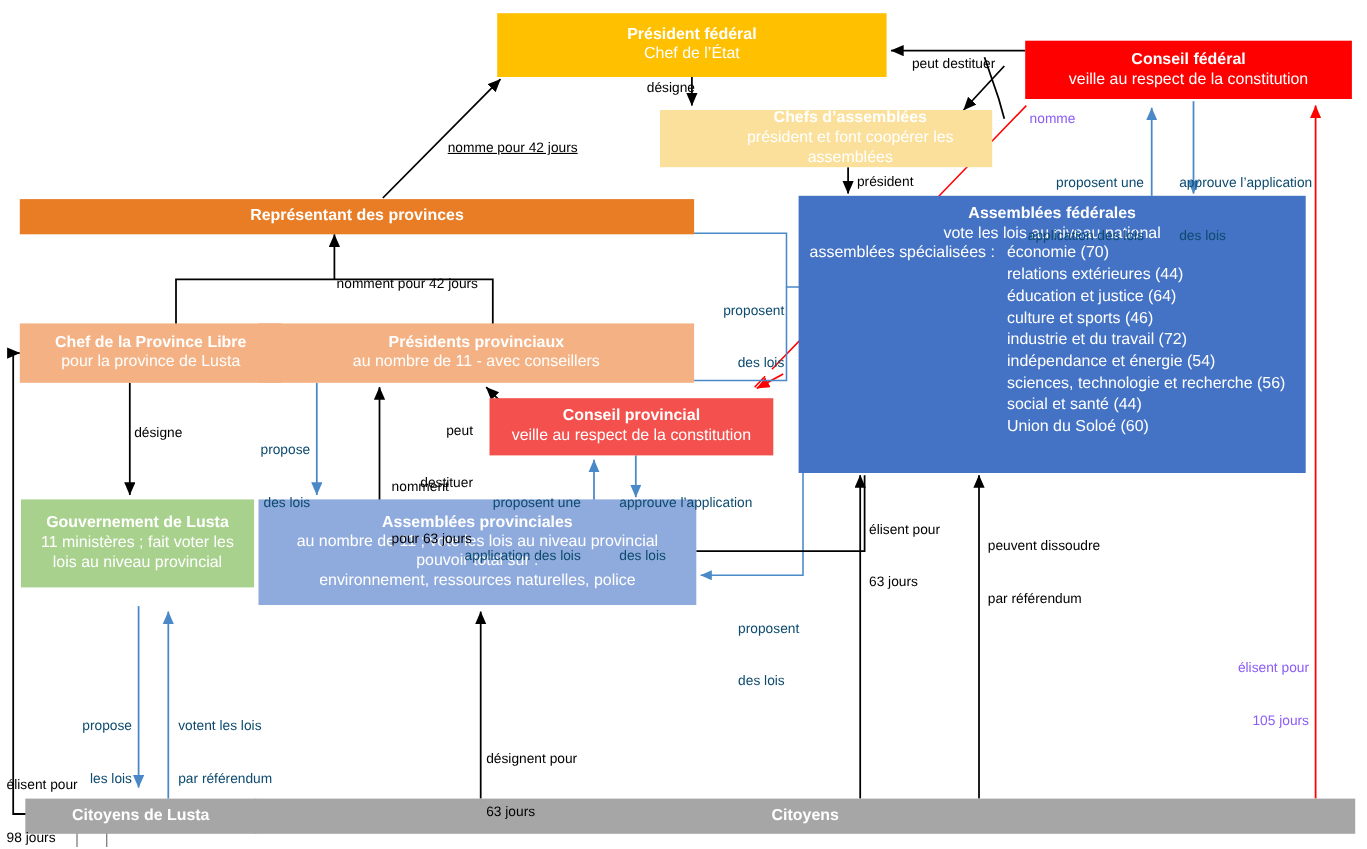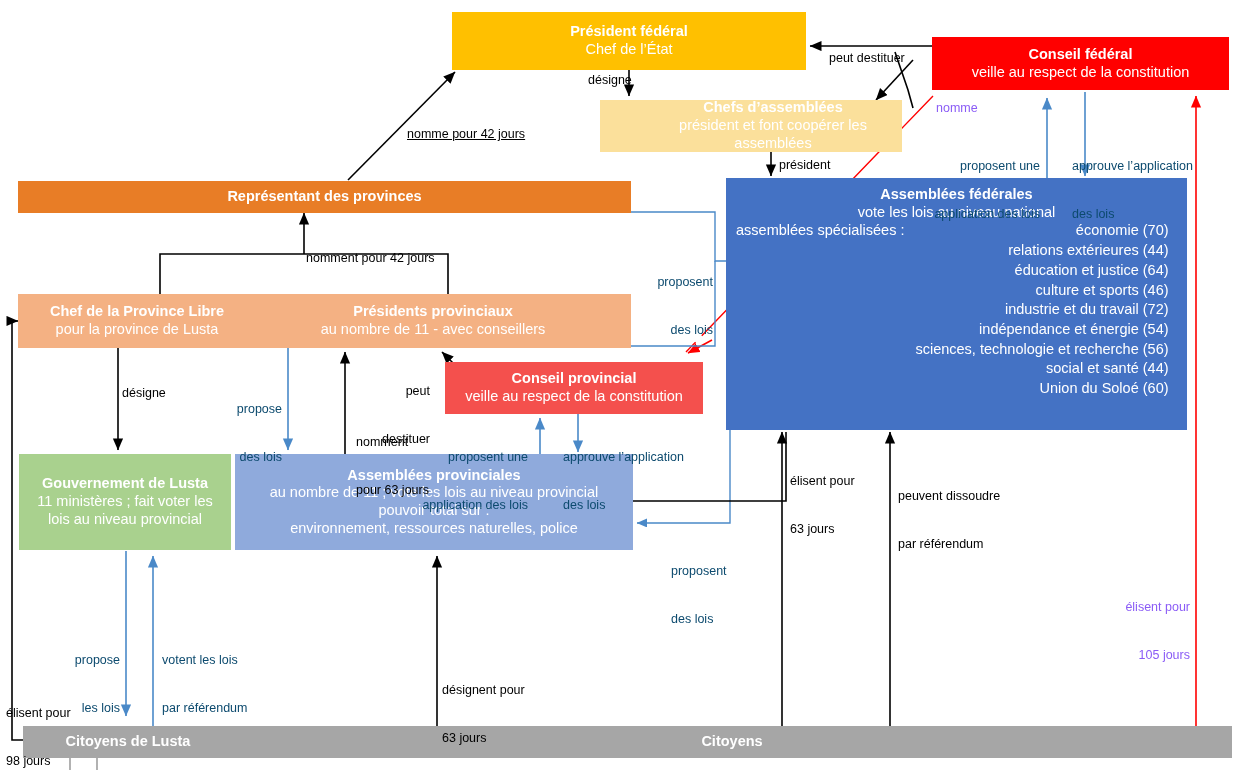--- a/index.html
+++ b/index.html
@@ -73,21 +73,21 @@
   .spec-label {
     font-size: 14.5px;
     white-space: nowrap;
     padding-top: 1px;
   }
   .spec-list {
     text-align: left;
     font-size: 14.5px;
     padding-left: 11px;
   }
-  .spec-list div { line-height: 1.36; white-space: nowrap; text-align: right; }
+  .spec-list div { line-height: 1.36; white-space: nowrap; }
 </style>
 </head>
 <body>
 
 <div id="stage">
 
   <svg id="wires" viewBox="0 0 1243 772">
     <defs>
       <marker id="ah-black" markerWidth="9" markerHeight="9" refX="7.2" refY="3.2" orient="auto" markerUnits="strokeWidth">
         <path d="M0,0 L7.4,3.2 L0,6.4 z" fill="#000000"></path>
@@ -203,21 +203,21 @@
         <div>culture et sports (46)</div>
         <div>industrie et du travail (72)</div>
         <div>indépendance et énergie (54)</div>
         <div>sciences, technologie et recherche (56)</div>
         <div>social et santé (44)</div>
         <div>Union du Soloé (60)</div>
       </div>
     </div>
   </div>
 
-  <div class="box" id="box-gouvernement-lusta" style="left:19px; top:454px; width:212px; height:96px; background:#A9D18E;">
+  <div class="box" id="box-gouvernement-lusta" style="left:19px; top:454px; width:212px; height:80px; background:#A9D18E;">
     <div class="t1">Gouvernement de Lusta</div>
     <div class="t2">11 ministères ; fait voter les</div>
     <div class="t2">lois au niveau provincial</div>
   </div>
 
   <div class="box" id="box-assemblees-provinciales" style="left:235px; top:454px; width:398px; height:96px; background:#8FAADC;">
     <div class="t1">Assemblées provinciales</div>
     <div class="t2">au nombre de 11 ; vote les lois au niveau provincial</div>
     <div class="t2">pouvoir total sur :</div>
     <div class="t2">environnement, ressources naturelles, police</div>

